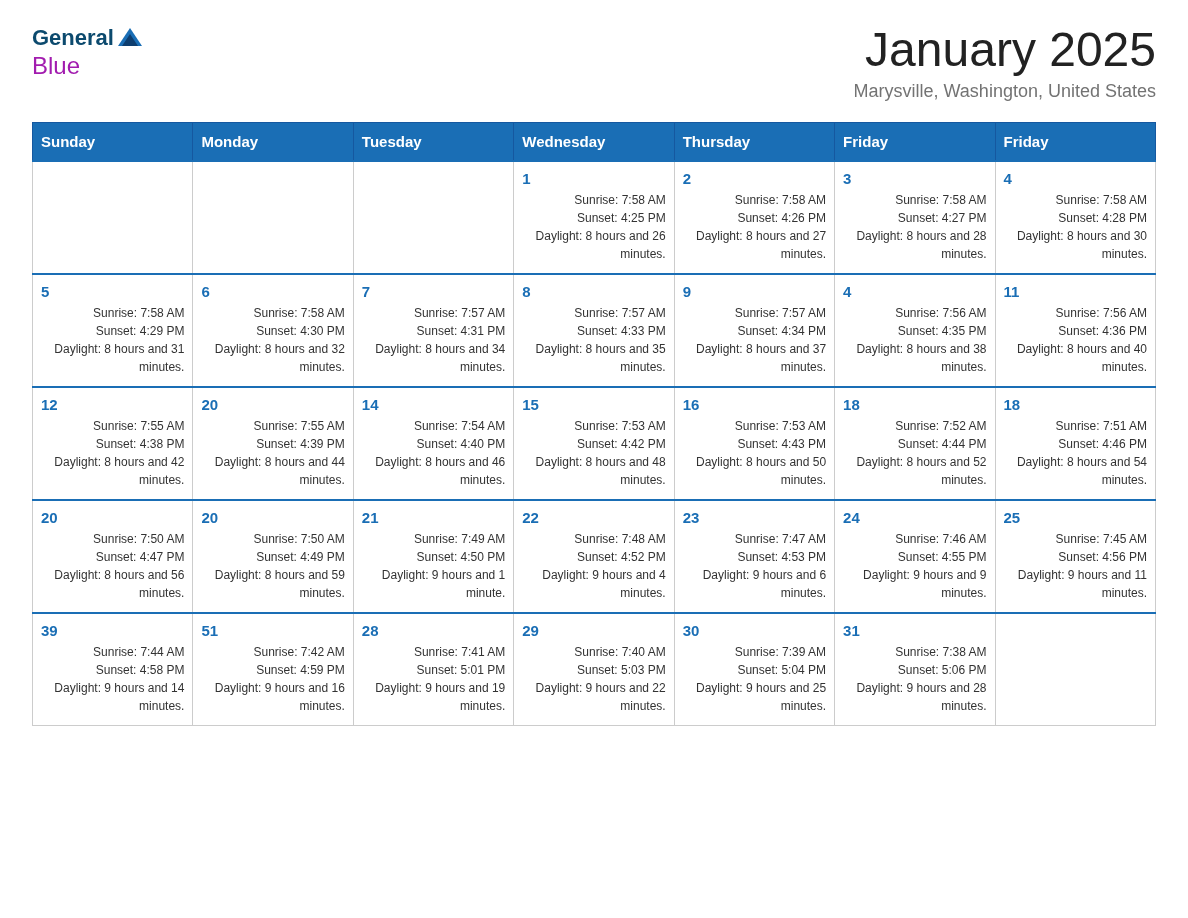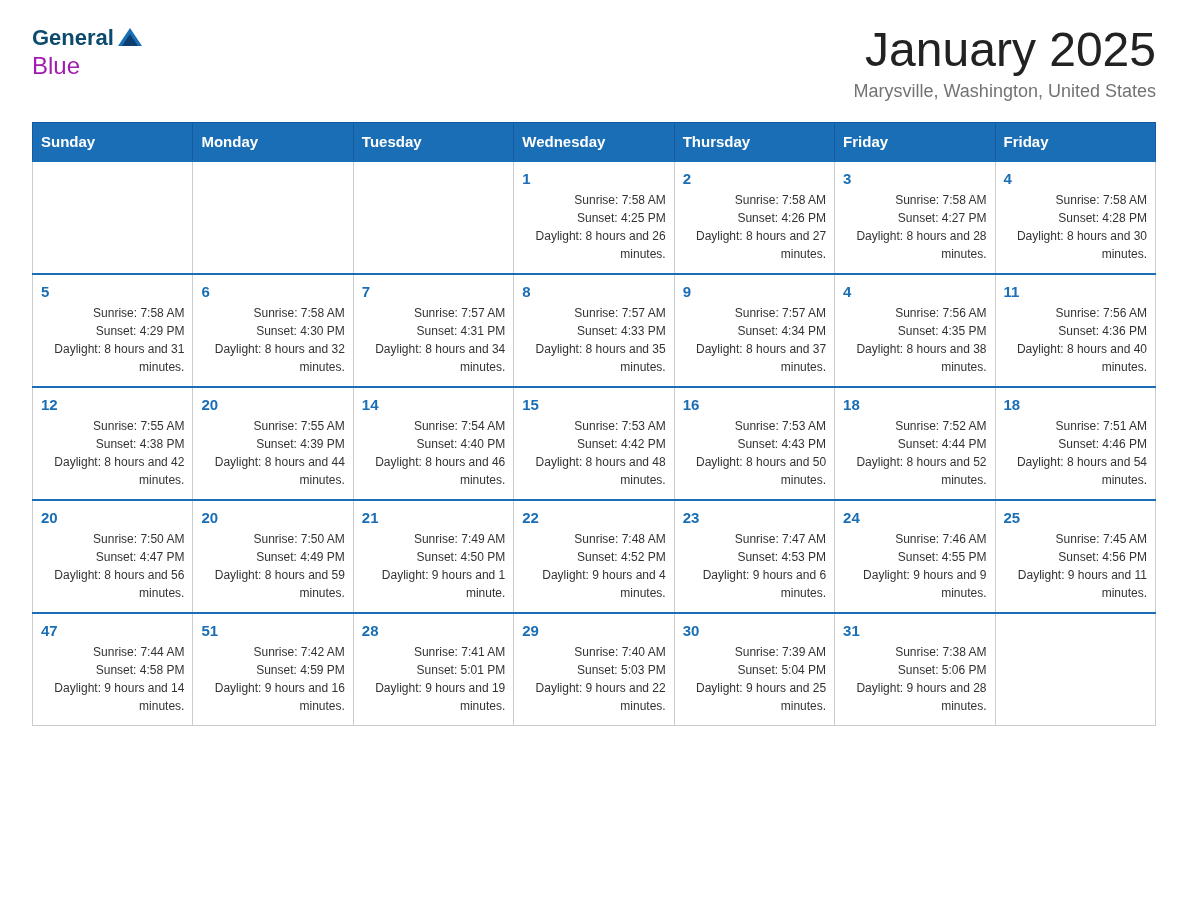--- a/index.html
+++ b/index.html
@@ -236,21 +236,21 @@
           <span class="day-number">24</span>
           <div class="day-info">Sunrise: 7:46 AM<br>Sunset: 4:55 PM<br>Daylight: 9 hours and 9 minutes.</div>
         </td>
         <td>
           <span class="day-number">25</span>
           <div class="day-info">Sunrise: 7:45 AM<br>Sunset: 4:56 PM<br>Daylight: 9 hours and 11 minutes.</div>
         </td>
       </tr>
       <tr>
         <td>
-          <span class="day-number">47</span>
+          <span class="day-number">39</span>
           <div class="day-info">Sunrise: 7:44 AM<br>Sunset: 4:58 PM<br>Daylight: 9 hours and 14 minutes.</div>
         </td>
         <td>
           <span class="day-number">51</span>
           <div class="day-info">Sunrise: 7:42 AM<br>Sunset: 4:59 PM<br>Daylight: 9 hours and 16 minutes.</div>
         </td>
         <td>
           <span class="day-number">28</span>
           <div class="day-info">Sunrise: 7:41 AM<br>Sunset: 5:01 PM<br>Daylight: 9 hours and 19 minutes.</div>
         </td>

